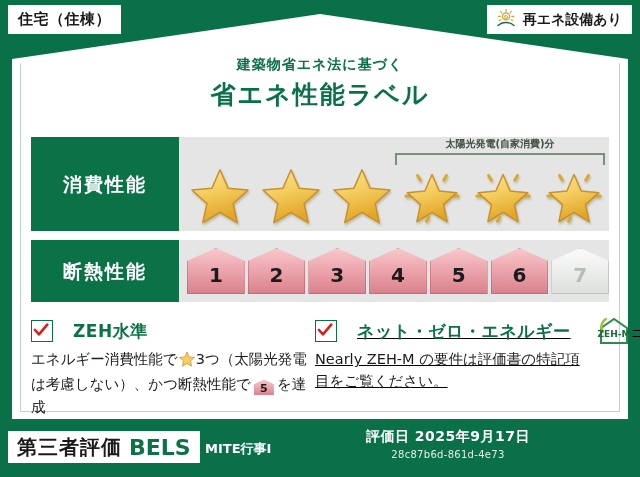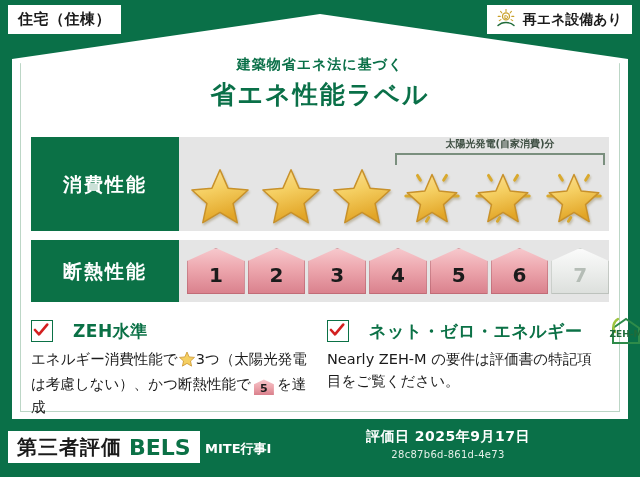--- a/index.html
+++ b/index.html
@@ -145,21 +145,21 @@
     background:linear-gradient(180deg,#fbfbfb 0%,#eceeec 50%,#dcdfdc 100%);
     color:#b5bdb6;
     box-shadow:inset 0 0 0 1px rgba(150,160,150,.45);
   }
 
   
   .criteria{
     position:absolute;top:318px;width:276px;
   }
   #criteria-left{left:31px;}
-  #criteria-right{left:327px;}
+  #criteria-right{left:315px;text-decoration:underline;}
 
   .crit-head{
     display:flex;align-items:center;gap:20px;
     height:26px;
   }
   .checkbox{
     width:20px;height:20px;
     border:1.5px solid #0b7146;
     background:#fff;
     position:relative;

